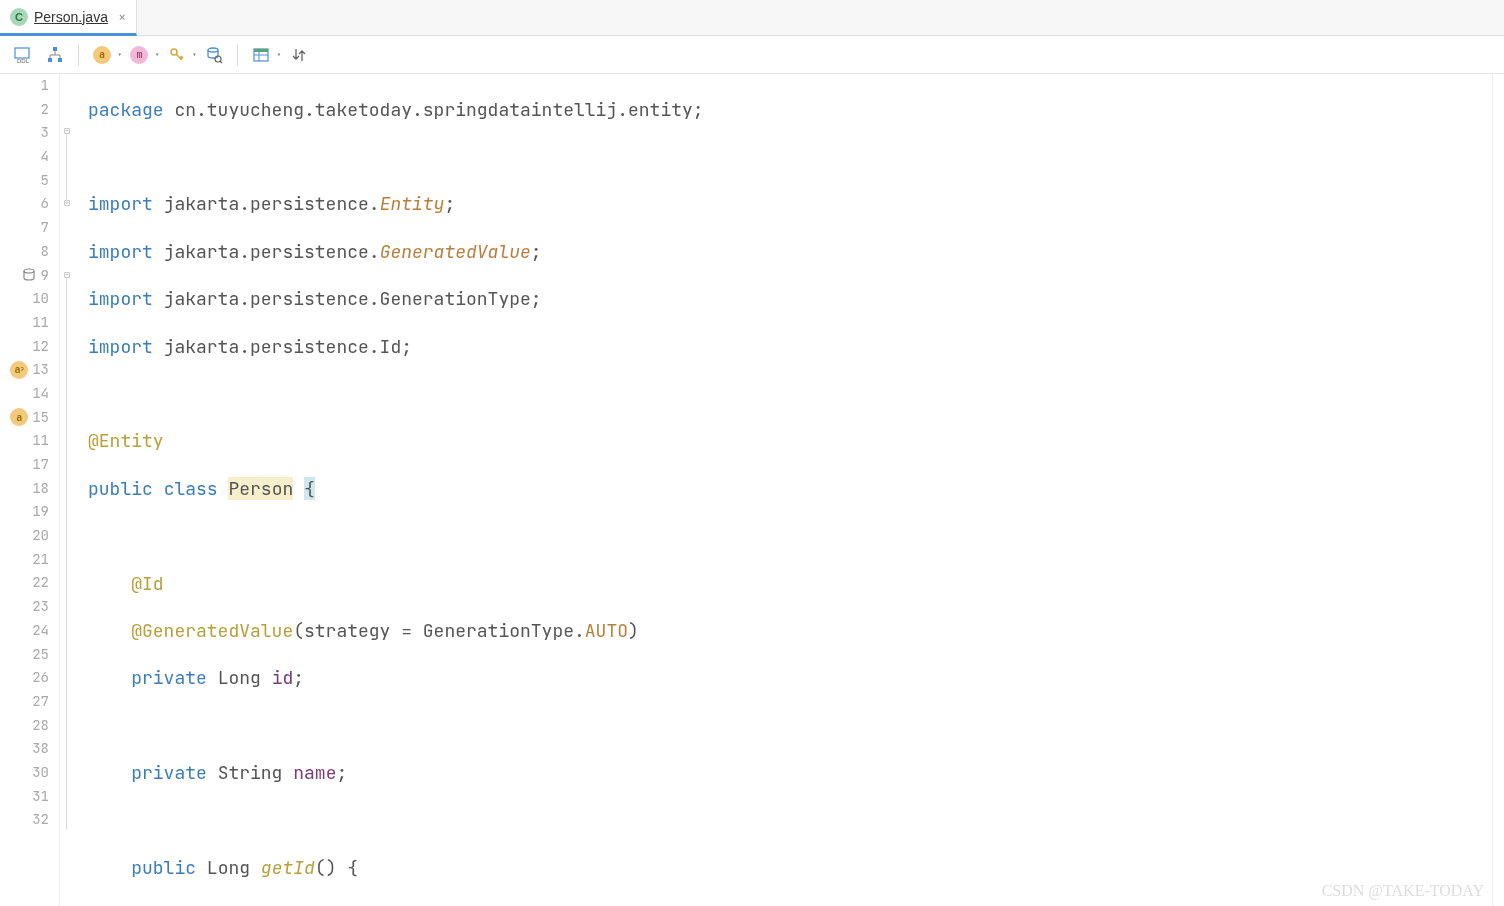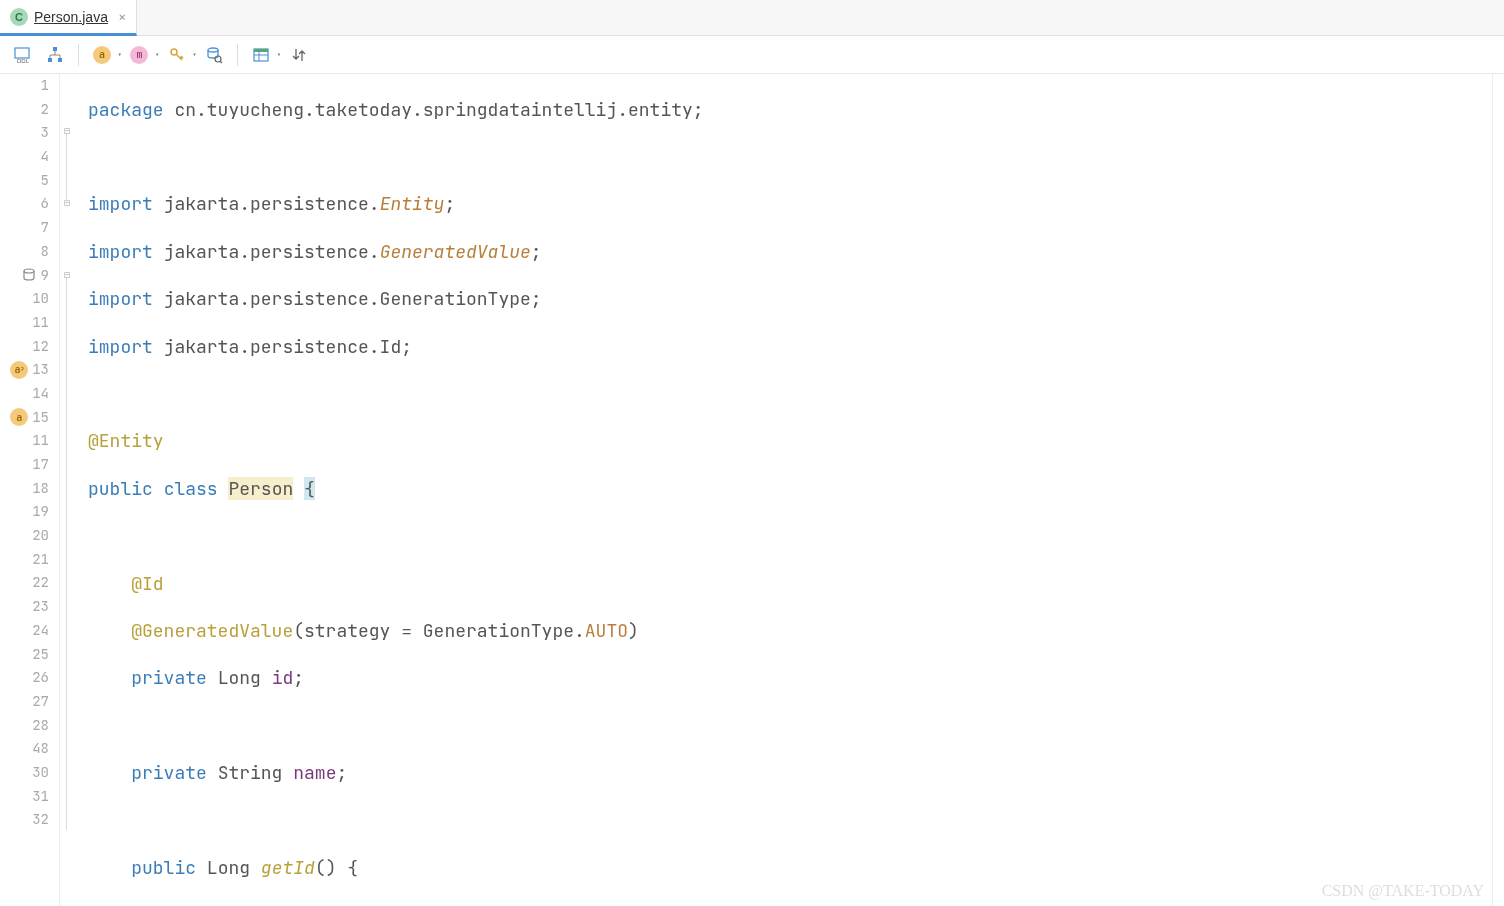--- a/index.html
+++ b/index.html
@@ -300,21 +300,21 @@
     <div class="gutter-line">
         <span>26</span>
       </div>
     <div class="gutter-line">
         <span>27</span>
       </div>
     <div class="gutter-line">
         <span>28</span>
       </div>
     <div class="gutter-line">
-        <span>48</span>
+        <span>38</span>
       </div>
     <div class="gutter-line">
         <span>30</span>
       </div>
     <div class="gutter-line">
         <span>31</span>
       </div>
     <div class="gutter-line">
         <span>32</span>
       </div>

